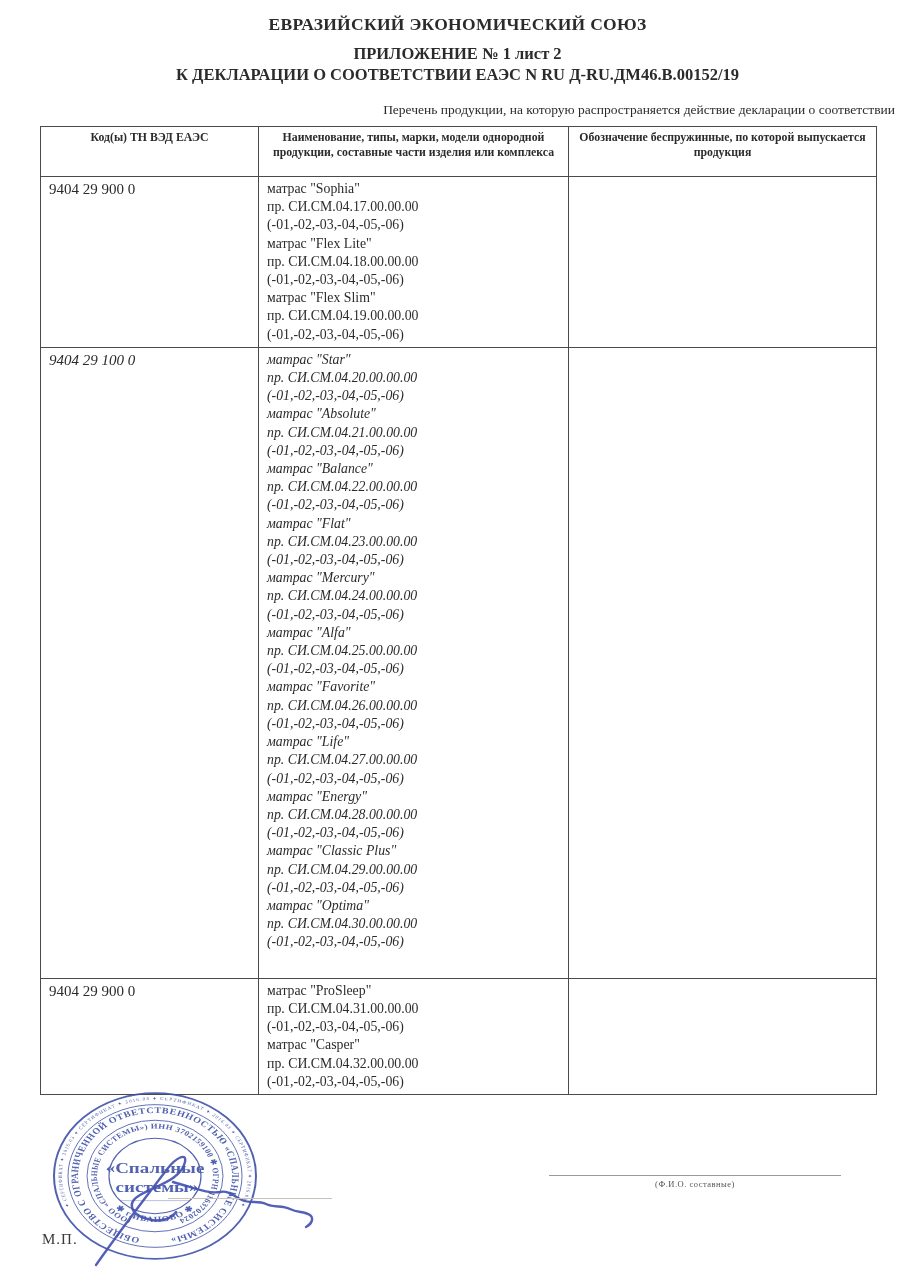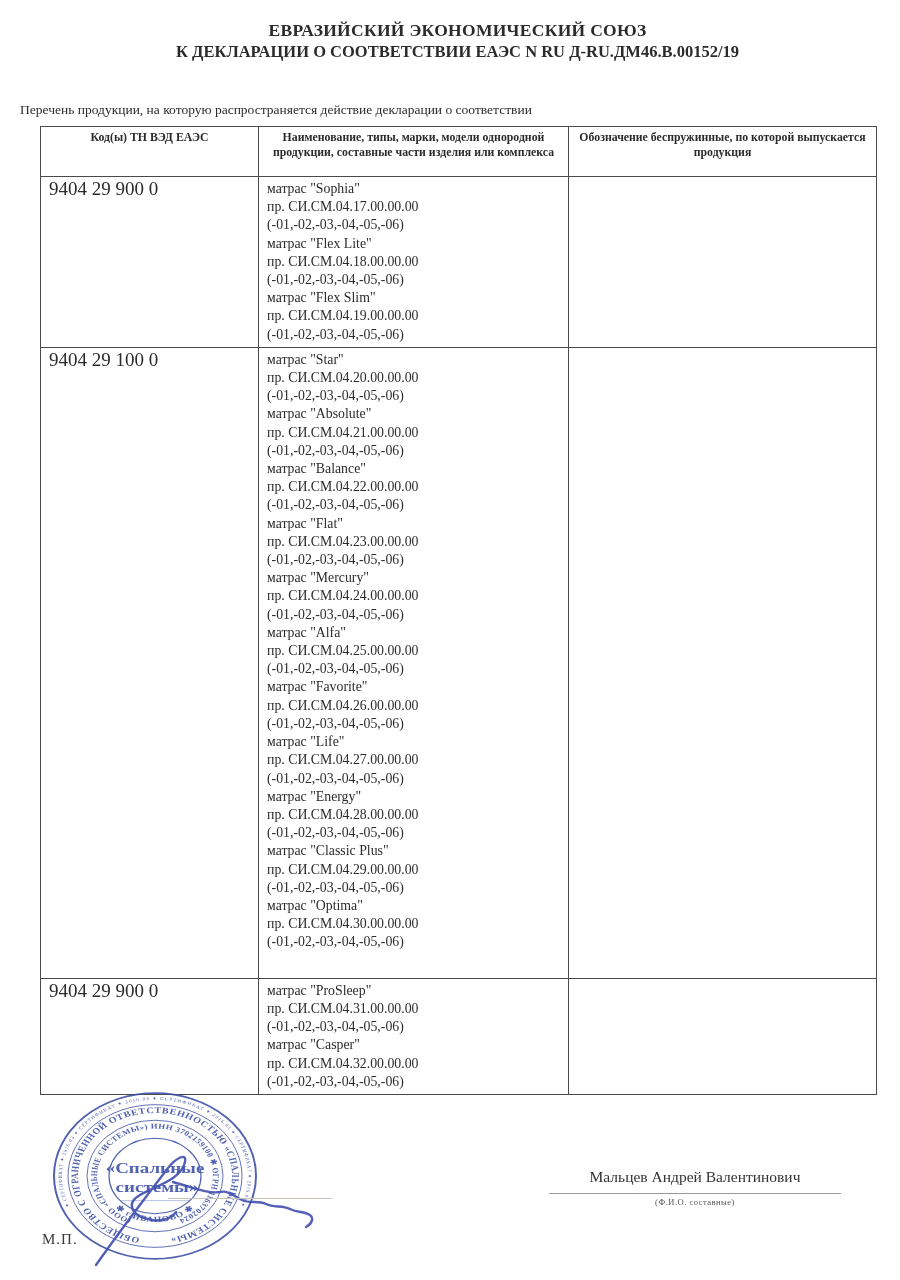--- a/index.html
+++ b/index.html
@@ -3,57 +3,58 @@
 <meta charset="utf-8">
 <style>
   html,body{margin:0;padding:0;}
   body{
     width:900px;height:1280px;position:relative;background:#ffffff;
     font-family:"Liberation Serif","DejaVu Serif",serif;color:#2b2b2b;
     overflow:hidden;
   }
   .abs{position:absolute;}
   
-  .title-block{left:20px;top:16px;width:875px;text-align:center;}
+  .title-block{left:20px;top:10px;width:875px;text-align:center;}
   .t1{font-size:17.5px;font-weight:bold;letter-spacing:.3px;margin:4px 0 0 0;}
   .t2{font-size:16.5px;font-weight:bold;margin:9px 0 0 0;}
   .t3{font-size:16.5px;font-weight:bold;margin:1px 0 0 0;}
-  .subtitle{left:20px;top:102px;width:875px;text-align:left;font-size:13.5px;}
+  .subtitle{left:20px;top:102px;width:875px;text-align:right;font-size:13.5px;}
   
   table.decl{
     position:absolute;left:40px;top:126px;width:836px;
     border-collapse:collapse;table-layout:fixed;
   }
   table.decl td,table.decl th{
     border:1px solid #4a4a4a;vertical-align:top;
     padding:3px 8px;overflow:hidden;
   }
   th.h{font-size:11.8px;font-weight:bold;line-height:14.8px;vertical-align:middle;padding:4px 6px;}
-  td.code{font-size:19px;line-height:18.2px;}
+  td.code{font-size:15px;line-height:18.2px;}
   td.products{font-size:13.8px;line-height:18.2px;white-space:pre-line;padding-left:12px;}
   td.docs{font-size:13.8px;line-height:19px;}
   .hrow{height:50px;}
   .r0 td{height:64px;}
   .r1 td{height:160px;}
-  .r2 td{height:624px;}
+  .r2 td{height:624px;font-style:italic;}
   .r3 td{height:106px;}
   
   .mp{left:42px;top:1231px;font-size:15px;color:#3a3a3a;letter-spacing:1px;}
   .sig-baseline{left:168px;top:1198px;width:164px;height:1px;background:#c9c2ba;}
   .fio-block{left:530px;top:1168px;width:330px;text-align:center;}
   .fio-name{font-size:15.5px;color:#333;}
   .fio-line{margin:6px auto 0 auto;width:292px;border-bottom:1px solid #9a9a9a;height:1px;}
   .fio-caption{font-size:8.5px;color:#555;margin-top:3px;letter-spacing:.5px;}
   svg text{font-family:"Liberation Serif","DejaVu Serif",serif;}
 </style>
 </head>
 <body>
 
 <div class="abs title-block">
   <div class="t1">ЕВРАЗИЙСКИЙ ЭКОНОМИЧЕСКИЙ СОЮЗ</div>
+  <div class="t2">ПРИЛОЖЕНИЕ № 1 лист 2</div>
   <div class="t3">К ДЕКЛАРАЦИИ О СООТВЕТСТВИИ ЕАЭС N RU Д-RU.ДМ46.В.00152/19</div>
 </div>
 <div class="abs subtitle">Перечень продукции, на которую распространяется действие декларации о соответствии</div>
 
 <table class="decl">
   <colgroup>
       <col style="width:218px">
       <col style="width:310px">
       <col style="width:308px">
     </colgroup>
@@ -161,16 +162,15 @@
   <g fill="none" stroke="#4553b0" stroke-width="2.4" stroke-linecap="round" opacity="0.92">
     <path d="M 36 145 C 55 118, 85 78, 108 48 C 116 38, 127 32, 125 42 C 121 60, 95 66, 80 75 C 66 83, 70 96, 92 100 C 103 102, 112 98, 116 92"></path>
     <path d="M 113 62 C 135 68, 148 74, 160 72 C 168 70, 174 76, 182 80 C 190 84, 198 80, 206 84 C 214 88, 222 85, 230 89 C 238 93, 244 91, 250 95 C 254 98, 252 104, 246 107"></path>
   </g>
 </svg>
 <div class="abs sig-baseline"></div>
 
 <div class="abs mp">М.П.</div>
 
 <div class="abs fio-block">
-  <div class="fio-name">Мальцев Андрей Валентинович</div>
   <div class="fio-line"></div>
   <div class="fio-caption">(Ф.И.О. составные)</div>
 </div>
 
 </body></html>

